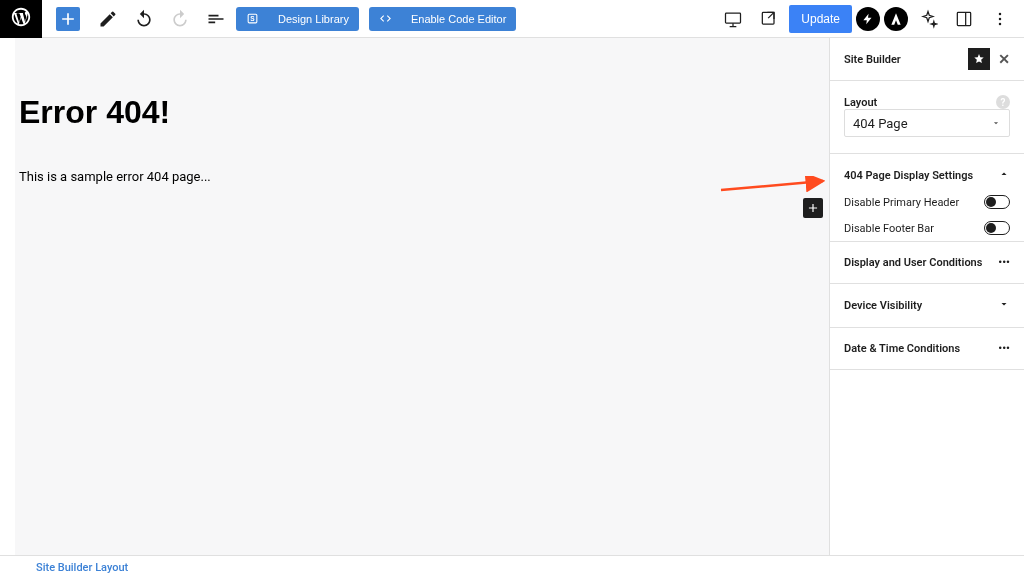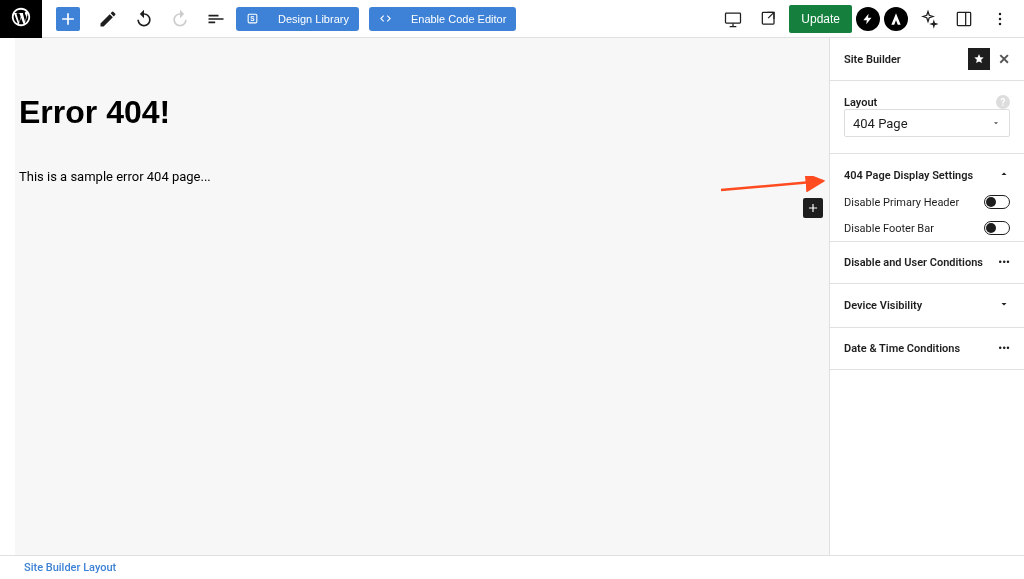--- a/index.html
+++ b/index.html
@@ -72,21 +72,21 @@
     .toolbar-right {
       margin-left: auto;
       display: flex;
       align-items: center;
       gap: 4px;
       padding-right: 8px;
     }
     .update-btn {
       height: 28px;
       padding: 0 12px;
-      background: #15803d;
+      background: #3b82f6;
       color: #fff;
       border: none;
       border-radius: 2px;
       font-size: 12px;
       cursor: pointer;
     }
     .circ-btn {
       width: 24px;
       height: 24px;
       border-radius: 50%;
@@ -237,21 +237,21 @@
       width: 10px;
       height: 10px;
       border-radius: 50%;
       background: #1e1e1e;
     }
     .bottom-bar {
       height: 23px;
       border-top: 1px solid #e0e0e0;
       display: flex;
       align-items: center;
-      padding: 0 24px;
+      padding: 0 36px;
       font-size: 11px;
     }
     .bottom-bar span { color: #3d82d6; font-weight: 500; }
     .dis { color: #bbb; }
   </style>
 </head>
 <body>
 
 <div class="top-bar">
   <div class="wp-block">
@@ -405,21 +405,21 @@
     <div class="sb-toggle-row">
       <span>Disable Primary Header</span>
       <span class="toggle"></span>
     </div>
     <div class="sb-toggle-row" style="border-bottom:1px solid #e0e0e0;">
       <span>Disable Footer Bar</span>
       <span class="toggle"></span>
     </div>
 
     <div class="sb-collapsible">
-      <span>Disable and User Conditions</span>
+      <span>Display and User Conditions</span>
       <span class="dots">•••</span>
     </div>
     <div class="sb-collapsible">
       <span>Device Visibility</span>
       <span class="chev">
         <svg width="12" height="12" viewBox="0 0 24 24" fill="#1e1e1e">
             <path d="M7 10l5 5 5-5z"></path>
           </svg>
       </span>
     </div>

